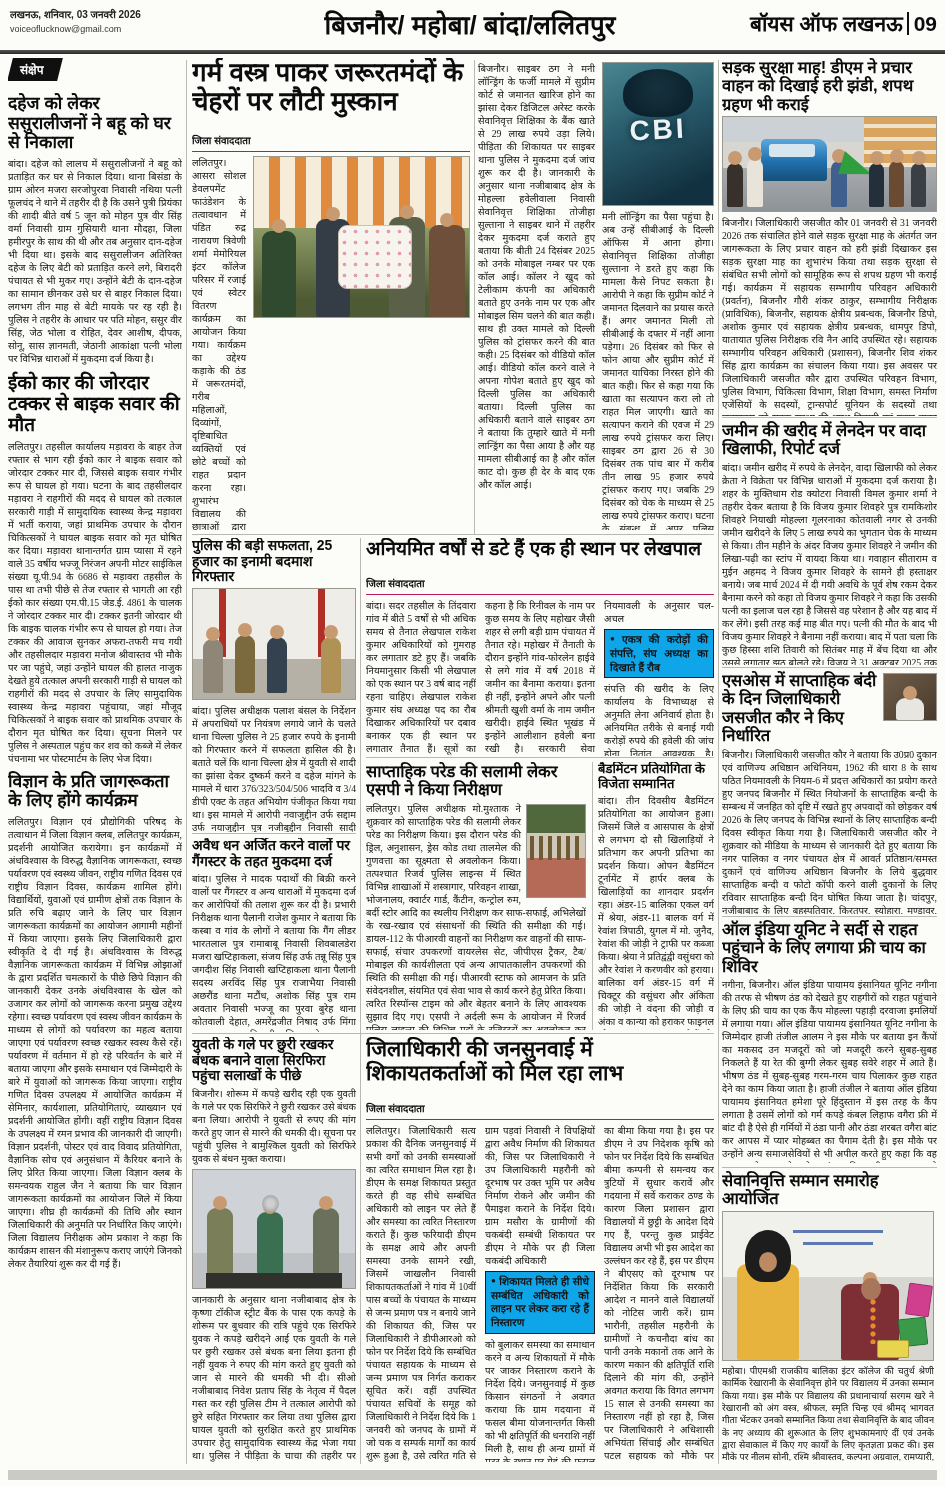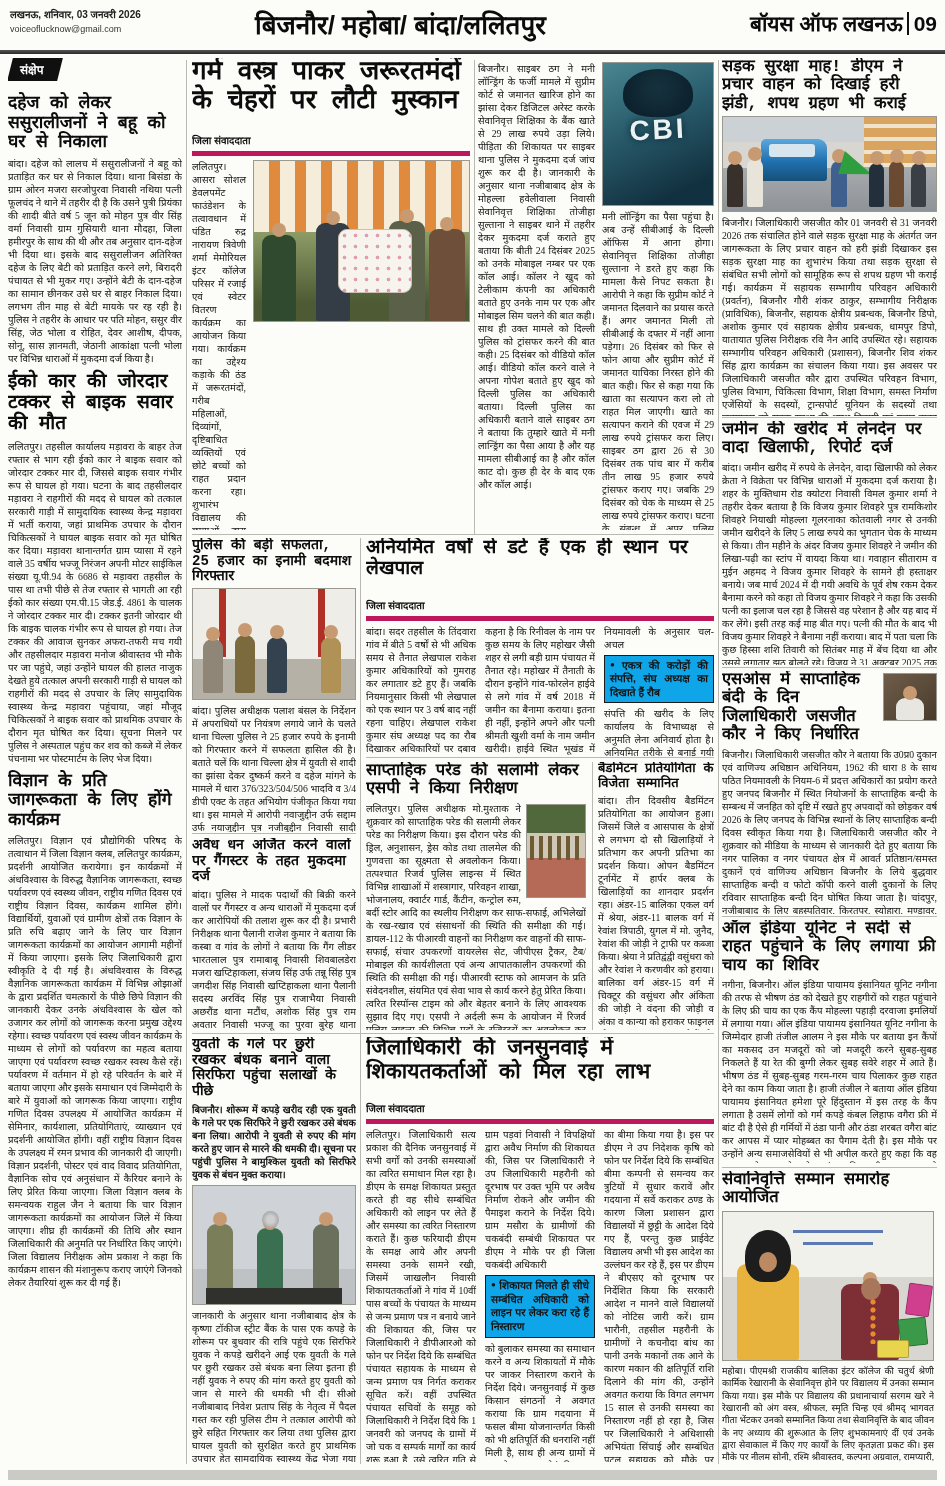--- a/index.html
+++ b/index.html
@@ -3,41 +3,41 @@
 <meta charset="utf-8">
 <style>
   html,body{margin:0;padding:0;background:#e9e9e6;}
   #page{position:relative;width:945px;height:1486px;background:#fcfcf9;margin:0 auto;
         font-family:"Liberation Serif",serif;color:#141414;overflow:hidden;}
   
   .mast{position:absolute;left:0;top:0;width:945px;height:50px;}
   .mast-left{position:absolute;left:10px;top:7px;width:190px;}
   .mast-date{font:bold 10px "Liberation Sans",sans-serif;color:#222;}
   .mast-mail{font:9px "Liberation Sans",sans-serif;color:#333;margin-top:3px;}
-  .mast-center{position:absolute;left:255px;top:6px;width:430px;text-align:left;
+  .mast-center{position:absolute;left:255px;top:6px;width:430px;text-align:center;
         font:bold 26px "Liberation Sans",sans-serif;color:#0b0b0b;}
   .mast-right{position:absolute;right:8px;top:9px;font:bold 21px "Liberation Sans",sans-serif;color:#0b0b0b;}
   .pageno{border-left:2px solid #111;padding-left:5px;margin-left:4px;}
   .head-rule{position:absolute;left:0;top:50px;width:945px;height:4px;background:linear-gradient(#555,#2b2b2b);}
   
   .vline{position:absolute;width:1px;background:#b9b9b2;}
   .hline{position:absolute;height:1px;background:#b9b9b2;}
   .footer-band{position:absolute;left:8px;top:1470px;width:929px;height:10px;background:#cbcbc6;}
   
   .art{position:absolute;overflow:hidden;}
-  h2{margin:0 0 3px 0;font-family:Liberation Mono, monospace;font-weight:bold;color:#0c0c0c;line-height:1.12;}
+  h2{margin:0 0 3px 0;font-family:Liberation Sans, sans-serif;font-weight:bold;color:#0c0c0c;line-height:1.12;}
   .h28{font-size:26px;}
   .h23{font-size:22px;}
   .h19{font-size:18px;}
   .h17{font-size:16.5px;}
   .h15{font-size:14px;}
   .h13{font-size:13px;}
   .bd{font-size:9.7px;line-height:1.34;text-align:justify;color:#151515;}
   .byline{font:bold 10px "Liberation Sans",sans-serif;color:#111;
-          border-bottom:5px solid #be185d;padding:2px 0 4px;margin-bottom:4px;margin-top:15px;}
+          border-bottom:1px solid #be185d;padding:2px 0 4px;margin-bottom:4px;margin-top:15px;}
   .cols3{column-count:3;column-gap:9px;}
   .inset{border:1.5px solid #1c1c1c;padding:3px 5px;margin:4px 0;
          font:bold 10.5px "Liberation Sans",sans-serif;line-height:1.3;
          break-inside:avoid;-webkit-column-break-inside:avoid;background:#0ea5e9;}
   .inset .dot{font-size:8px;vertical-align:2px;margin-right:3px;}
   .row{display:flex;gap:7px;}
   .brief-label{display:inline-block;background:#101010;color:#fff;transform:skewX(-14deg);
         padding:2px 16px 3px 10px;margin:0 0 6px 2px;}
   .brief-label span{display:inline-block;transform:skewX(14deg);font:bold 12px "Liberation Sans",sans-serif;}
   .bh{font-size:17.5px;margin:7px 0 4px;}
@@ -212,21 +212,21 @@
     <div class="bd" style="margin-top:3px;">बांदा। तीन दिवसीय बैडमिंटन प्रतियोगिता का आयोजन हुआ। जिसमें जिले व आसपास के क्षेत्रों से लगभग दो सौ खिलाड़ियों ने प्रतिभाग कर अपनी प्रतिभा का प्रदर्शन किया। ओपन बैडमिंटन टूर्नामेंट में हार्पर क्लब के खिलाड़ियों का शानदार प्रदर्शन रहा। अंडर-15 बालिका एकल वर्ग में श्रेया, अंडर-11 बालक वर्ग में रेवांश त्रिपाठी, युगल में मो. जुनैद, रेवांश की जोड़ी ने ट्राफी पर कब्जा किया। श्रेया ने प्रतिद्वंद्वी वसुंधरा को और रेवांश ने करणवीर को हराया। बालिका वर्ग अंडर-15 वर्ग में चिक्टूर की वसुंधरा और अंकिता की जोड़ी ने वंदना की जोड़ी व अंका व कान्या को हराकर फाइनल जीता। अंडर-11 युगल वर्ग में मो. जुनैद, रेवांश की जोड़ी ने खिताब जीता। इस दौरान क्लब सचिव के उपाध्यक्षगण, सजेश दुबे ने सभी का आभार व्यक्त करते हुए खिलाड़ियों को ट्राफी देकर सम्मानित किया।</div>
   </div>
 
   <div class="art" style="left:192px;top:838px;width:164px;height:194px;">
     <h2 class="h15">अवैध धन अर्जित करने वालों पर गैंगस्टर के तहत मुकदमा दर्ज</h2>
     <div class="bd" style="margin-top:3px;">बांदा। पुलिस ने मादक पदार्थों की बिक्री करने वालों पर गैंगस्टर व अन्य धाराओं में मुकदमा दर्ज कर आरोपियों की तलाश शुरू कर दी है। प्रभारी निरीक्षक थाना पैलानी राजेश कुमार ने बताया कि कस्बा व गांव के लोगों ने बताया कि गैंग लीडर भारतलाल पुत्र रामाबाबू निवासी शिवबालडेरा मजरा खप्टिहाकला, संजय सिंह उर्फ तन्नू सिंह पुत्र जगदीश सिंह निवासी खप्टिहाकला थाना पैलानी सदस्य अरविंद सिंह पुत्र राजाभैया निवासी अछरौंड थाना मटौंध, अशोक सिंह पुत्र राम अवतार निवासी भज्जू का पुरवा बुरेह थाना कोतवाली देहात, अमरेंद्रजीत निषाद उर्फ मिंगा पुत्र ब्रजराज निवासी शिवपालडेरा मजरा खप्टिहाकला थाना पैलानी एक संगठित गिरोह में काम करते हैं। गैंग लीडर भारतलाल ने गिरोह के सक्रिय सदस्य अरविंद सिंह, अशोक सिंह, संजय सिंह उर्फ तन्नू सिंह, अमरेंद्रजीत के साथ मिलकर साथियों के भौतिक, आर्थिक लाभ के लिए भारी मात्रा में अवैध गांजा, मादक पदार्थ की खरीद फरोख्त, तस्करी करते हैं। इसे लेकर भारतलाल व सदस्यों के विरुद्ध थाने पर कई मुकदमे दर्ज हैं। इनके आतंक एवं डर के कारण लोग प्रशासन से शिकायत नहीं करते। थाना प्रभारी ने बताया कि इन पर गैंगस्टर सहित विभिन्न धाराओं में मुकदमा पंजीकृत किया गया है। चिल्ला थाना क्षेत्र के आकाश निषाद पुत्र मेवालाल निषाद, विक्रम निषाद उर्फ शेरा पुत्र रामबली, कृष्णकुमार पुत्र रामप्रसाद निवासी डिंघवट अपराधी किस्म के व्यक्ति हैं। इनका एक संगठित गिरोह है। यह थाना क्षेत्र के अलावा आसपास के थाना क्षेत्र, अगल-बगल के जनपदों के थाना क्षेत्र में भी आए दिन मकानों का समान, वाहनों की चोरी करते हैं और इन्हें बेचकर धन अर्जित करते हैं।</div>
   </div>
 
   <div class="art" style="left:192px;top:1037px;width:164px;height:425px;">
     <h2 class="h15">युवती के गले पर छुरी रखकर बंधक बनाने वाला सिरफिरा पहुंचा सलाखों के पीछे</h2>
-    <div class="bd" style="margin-top:3px;font-weight:bold;">बिजनौर। शोरूम में कपड़े खरीद रही एक युवती के गले पर एक सिरफिरे ने छुरी रखकर उसे बंधक बना लिया। आरोपी ने युवती से रुपए की मांग करते हुए जान से मारने की धमकी दी। सूचना पर पहुंची पुलिस ने बामुश्किल युवती को सिरफिरे युवक से बंधन मुक्त कराया।</div>
+    <div class="bd" style="margin-top:3px;">बिजनौर। शोरूम में कपड़े खरीद रही एक युवती के गले पर एक सिरफिरे ने छुरी रखकर उसे बंधक बना लिया। आरोपी ने युवती से रुपए की मांग करते हुए जान से मारने की धमकी दी। सूचना पर पहुंची पुलिस ने बामुश्किल युवती को सिरफिरे युवक से बंधन मुक्त कराया।</div>
     <div class="photo ph-atm" style="height:118px;margin:4px 0;">
       <div class="fig" style="left:14px;bottom:14px;width:26px;height:66px;background:#7a7f5a;"></div>
       <div class="fig" style="left:64px;bottom:14px;width:26px;height:62px;background:#3a6f52;"></div>
       <div class="blurhead" style="left:69px;bottom:76px;width:17px;height:17px;"></div>
       <div class="fig" style="right:16px;bottom:14px;width:26px;height:66px;background:#6b705c;"></div>
       <div class="table"></div>
     </div>
     <div class="bd">जानकारी के अनुसार थाना नजीबाबाद क्षेत्र के कृष्णा टॉकीज स्ट्रीट बैंक के पास एक कपड़े के शोरूम पर बुधवार की रात्रि पहुंचे एक सिरफिरे युवक ने कपड़े खरीदने आई एक युवती के गले पर छुरी रखकर उसे बंधक बना लिया इतना ही नहीं युवक ने रुपए की मांग करते हुए युवती को जान से मारने की धमकी भी दी। सीओ नजीबाबाद निवेश प्रताप सिंह के नेतृत्व में पैदल गस्त कर रही पुलिस टीम ने तत्काल आरोपी को छुरे सहित गिरफ्तार कर लिया तथा पुलिस द्वारा घायल युवती को सुरक्षित करते हुए प्राथमिक उपचार हेतु सामुदायिक स्वास्थ्य केंद्र भेजा गया था। पुलिस ने पीड़िता के चाचा की तहरीर पर आरोपी के खिलाफ मुकदमा दर्ज कर कार्रवाही शुरू कर दी। आरोपी ने अपना नाम अजीत सिंह पुत्र बाल गोविन्द सिंह निवासी ग्राम सुरजनपुर थाना मौहम्मदपुर खाला जनपद बाराबंकी बताया। पुलिस पूछताछ में आरोपी युवक ने बताया कि अत्यधिक नशे में होने के कारण उसने लडकी को जान से मारने की नीयत से उसकी गर्दन पर छुरा रख दिया था। पुलिस ने आरोपी का चालान कर उसे जेल भेज दिया है। गिरफ्तार करने वाली पुलिस टीम में सीओ नजीबाबाद निवेश प्रताप सिंह, प्रभारी निरीक्षक राहुल सिंह, नेत्रपाल राठी, सौरभ कुमार, गजेन्द्र राठी शामिल रहे।</div>
   </div>
 

